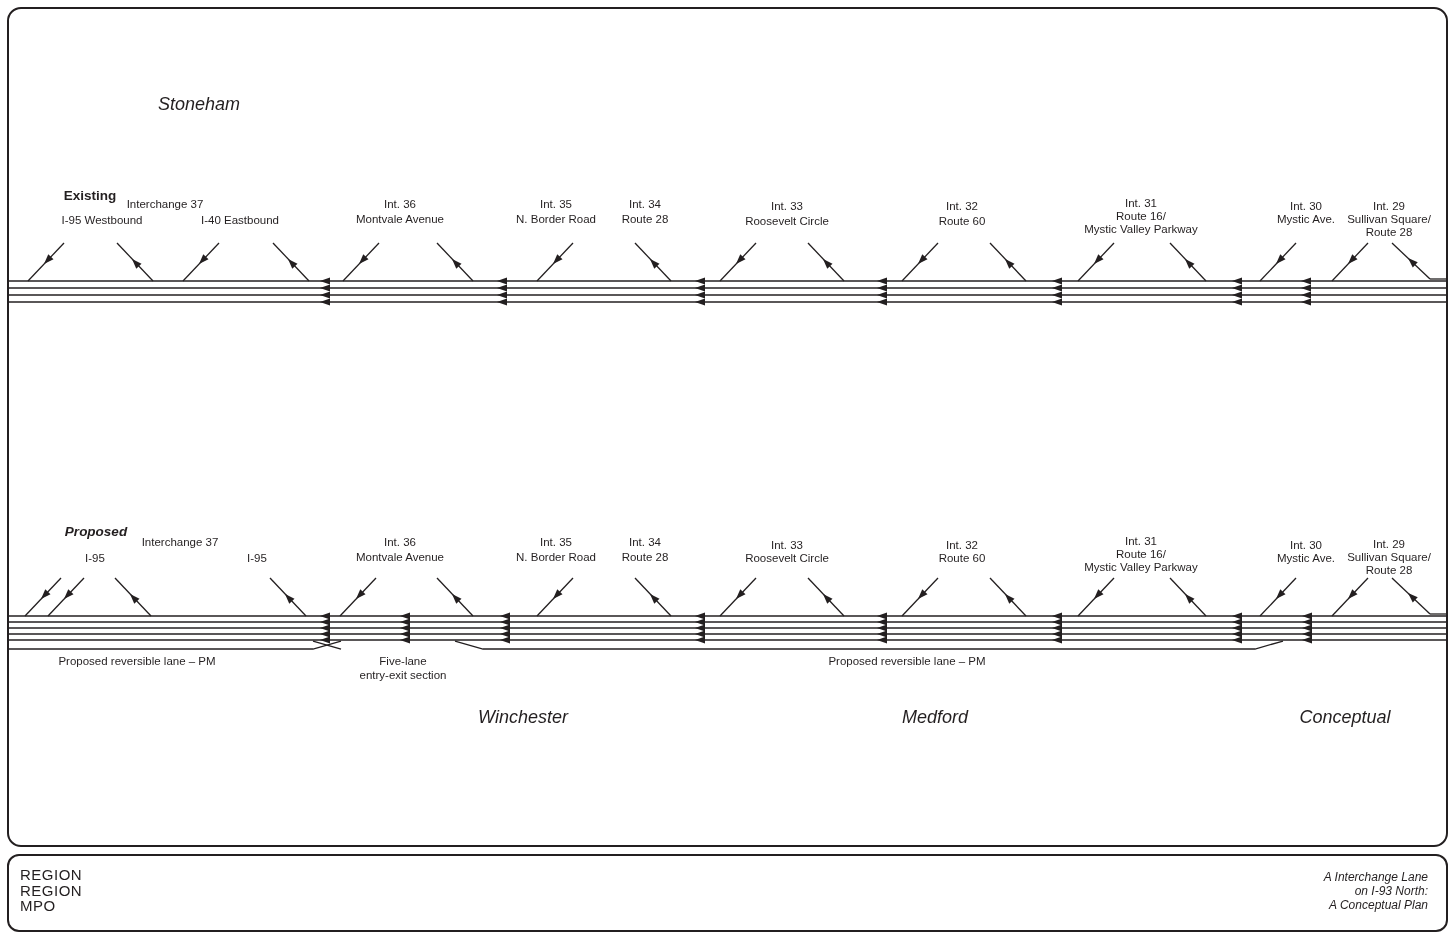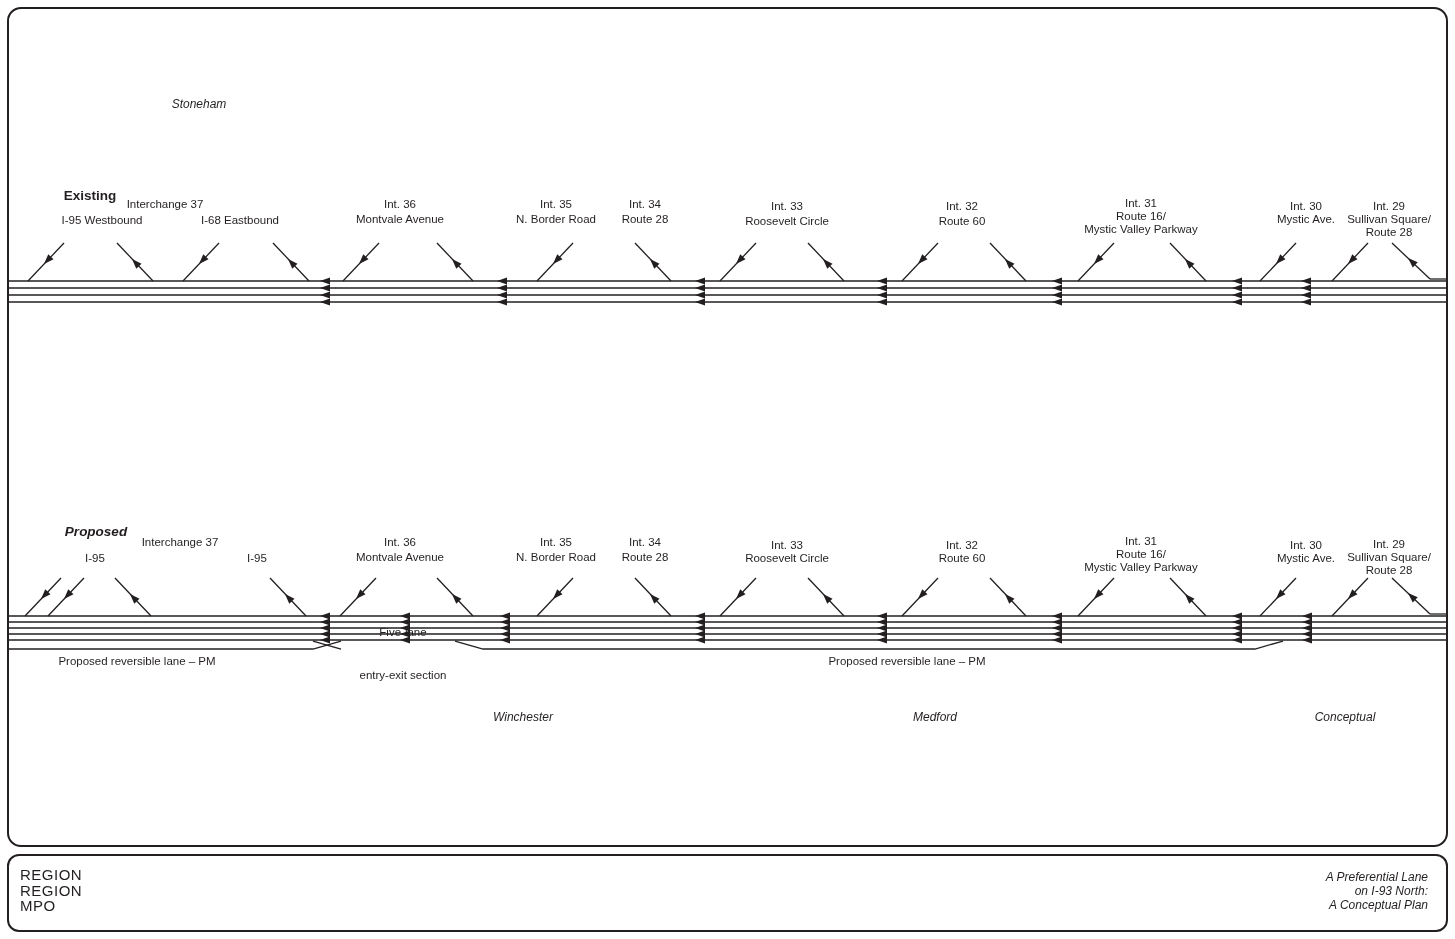--- a/index.html
+++ b/index.html
@@ -10,21 +10,21 @@
   .frame{
     position:absolute;border:2px solid #231f20;border-radius:14px;background:#ffffff;box-sizing:border-box;
   }
   #main-frame{left:7px;top:7px;width:1441px;height:840px;}
   #footer-frame{left:7px;top:854px;width:1441px;height:78px;border-radius:12px;}
   #road-svg{position:absolute;left:0;top:0;width:1455px;height:939px;}
   .dlabel{
     position:absolute;transform:translate(-50%,-50%);white-space:nowrap;
     font-size:11.5px;line-height:13px;color:#231f20;text-align:center;
   }
-  .dlabel.city{font-size:12px;font-style:italic;}
+  .dlabel.city{font-size:18px;font-style:italic;}
   .dlabel.heading{font-size:13.5px;font-weight:bold;margin-top:28px;}
   .dlabel.label{font-size:11.5px;}
   #footer-logo{
     position:absolute;left:20px;top:867px;font-size:15px;line-height:15.5px;letter-spacing:.5px;
   }
   #footer-center{
     position:absolute;left:200px;right:200px;top:877px;text-align:center;
     font-size:12.5px;font-weight:bold;line-height:18px;
   }
   #footer-center .contd{font-style:italic;}
@@ -195,21 +195,21 @@
         <line x1="1430" y1="614" x2="1447" y2="614" stroke="#231f20" stroke-width="1.3"></line>
         <polygon points="1408,593 1417.735407571537,597.2640168170468 1412.7836461065795,602.4908761411688" fill="#231f20"></polygon>
       </g>
     </svg>
 
   <div id="labels-layer">
       <div class="dlabel city" style="left: 199px; top: 104px;">Stoneham</div>
       <div class="dlabel heading" style="left: 90px; top: 167px;">Existing</div>
       <div class="dlabel label" style="left: 165px; top: 204px;">Interchange 37</div>
       <div class="dlabel label" style="left: 102px; top: 220px;">I-95 Westbound</div>
-      <div class="dlabel label" style="left: 240px; top: 220px;">I-68 Eastbound</div>
+      <div class="dlabel label" style="left: 240px; top: 220px;">I-40 Eastbound</div>
       <div class="dlabel label" style="left: 400px; top: 204px;">Int. 36</div>
       <div class="dlabel label" style="left: 400px; top: 219px;">Montvale Avenue</div>
       <div class="dlabel label" style="left: 556px; top: 204px;">Int. 35</div>
       <div class="dlabel label" style="left: 556px; top: 219px;">N. Border Road</div>
       <div class="dlabel label" style="left: 645px; top: 204px;">Int. 34</div>
       <div class="dlabel label" style="left: 645px; top: 219px;">Route 28</div>
       <div class="dlabel label" style="left: 787px; top: 206px;">Int. 33</div>
       <div class="dlabel label" style="left: 787px; top: 221px;">Roosevelt Circle</div>
       <div class="dlabel label" style="left: 962px; top: 206px;">Int. 32</div>
       <div class="dlabel label" style="left: 962px; top: 221px;">Route 60</div>
@@ -237,33 +237,33 @@
       <div class="dlabel label" style="left: 962px; top: 558px;">Route 60</div>
       <div class="dlabel label" style="left: 1141px; top: 541px;">Int. 31</div>
       <div class="dlabel label" style="left: 1141px; top: 554px;">Route 16/</div>
       <div class="dlabel label" style="left: 1141px; top: 567px;">Mystic Valley Parkway</div>
       <div class="dlabel label" style="left: 1306px; top: 545px;">Int. 30</div>
       <div class="dlabel label" style="left: 1306px; top: 558px;">Mystic Ave.</div>
       <div class="dlabel label" style="left: 1389px; top: 544px;">Int. 29</div>
       <div class="dlabel label" style="left: 1389px; top: 557px;">Sullivan Square/</div>
       <div class="dlabel label" style="left: 1389px; top: 570px;">Route 28</div>
       <div class="dlabel label" style="left: 137px; top: 661px;">Proposed reversible lane – PM</div>
-      <div class="dlabel label" style="left: 403px; top: 632px;">Five-lane</div>
+      <div class="dlabel label" style="left: 403px; top: 661px;">Five-lane</div>
       <div class="dlabel label" style="left: 403px; top: 675px;">entry-exit section</div>
       <div class="dlabel label" style="left: 907px; top: 661px;">Proposed reversible lane – PM</div>
       <div class="dlabel city" style="left: 523px; top: 717px;">Winchester</div>
       <div class="dlabel city" style="left: 935px; top: 717px;">Medford</div>
       <div class="dlabel city" style="left: 1345px; top: 717px;">Conceptual</div>
     </div>
 
   <div id="footer-logo">
     <div>REGION</div>
     <div>REGION</div>
     <div>MPO</div>
   </div>
 
 
   <div id="footer-right">
-    <div>A Preferential Lane</div>
+    <div>A Interchange Lane</div>
     <div>on I-93 North:</div>
     <div>A Conceptual Plan</div>
   </div>
 </div>
 
 </body></html>

